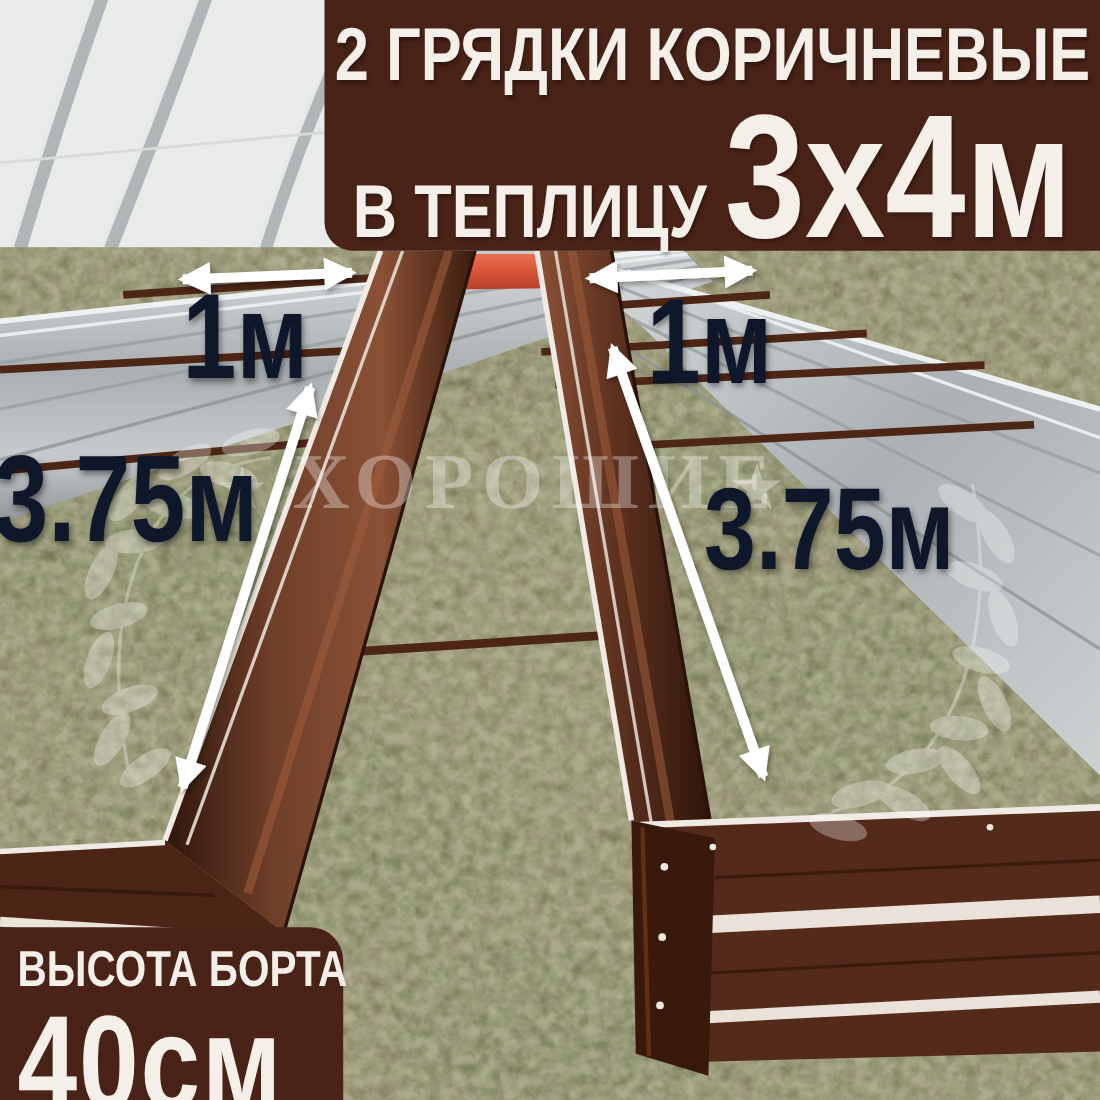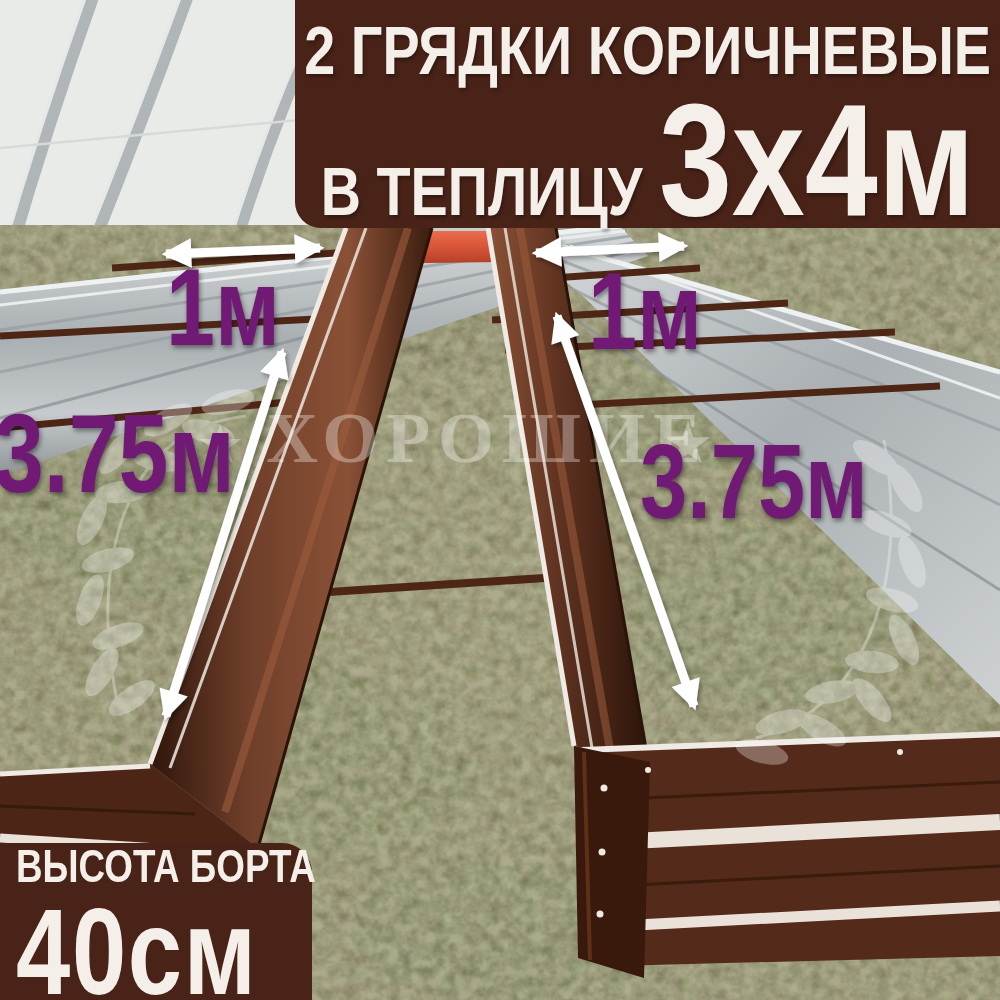--- a/index.html
+++ b/index.html
@@ -10,21 +10,21 @@
   
   .wm-text{position:absolute;color:rgba(255,255,255,0.33);
            font-family:"Liberation Serif",serif;font-weight:bold;line-height:1;}
   .wm-word1{left:266px;top:402px;font-size:72px;letter-spacing:8px;}
   .wm-word2{left:214px;top:452px;font-size:126px;letter-spacing:2px;}
   .wm-star{position:absolute;color:rgba(255,255,255,0.34);line-height:1;
            font-family:"DejaVu Sans",sans-serif;}
   .wm-star-left{left:196px;top:418px;font-size:54px;}
   .wm-star-right{left:662px;top:414px;font-size:58px;}
   
-  .meas{position:absolute;color:#701a75;font-weight:bold;line-height:1;
+  .meas{position:absolute;color:#0f172a;font-weight:bold;line-height:1;
         text-shadow:2px 3px 6px rgba(0,0,0,0.45);}
   .cond{display:inline-block;transform:scaleX(0.8);transform-origin:0 0;}
   .lab-1m-left{left:166px;top:252px;font-size:110px;}
   .lab-1m-right{left:588px;top:256px;font-size:110px;}
   .lab-375-left{left:-6px;top:398px;font-size:112px;}
   .lab-375-right{left:640px;top:428px;font-size:106px;}
   
   .banner{position:absolute;left:295px;top:0;width:705px;height:228px;
           background:#4a2318;border-radius:0 0 0 26px;
           display:flex;flex-direction:column;align-items:center;
@@ -33,21 +33,21 @@
               display:inline-block;transform:scaleX(0.82);transform-origin:center top;
               text-shadow:2px 3px 4px rgba(0,0,0,0.3);white-space:nowrap;}
   .banner .l2{display:flex;align-items:baseline;margin-top:-4px;
               transform:scaleX(0.82);transform-origin:center top;
               text-shadow:2px 3px 4px rgba(0,0,0,0.3);white-space:nowrap;}
   .banner .l2 .small{font-size:68px;line-height:1;}
   .banner .l2 .big{font-size:160px;line-height:1;margin-left:20px;}
   .badge{position:absolute;left:0;top:843px;width:312px;height:157px;
          background:#4a2318;border-radius:0 30px 0 0;color:#f4efe9;font-weight:bold;
          padding-left:16px;box-sizing:border-box;}
-  .badge .t{margin-top:0;font-size:46px;line-height:1;white-space:nowrap;}
+  .badge .t{margin-top:14px;font-size:46px;line-height:1;white-space:nowrap;}
   .badge .v{margin-top:2px;font-size:122px;line-height:1;letter-spacing:2px;white-space:nowrap;}
 </style>
 </head>
 <body>
 
 <div class="stage">
 
   <svg class="photo" width="1000" height="1000" viewBox="0 0 1000 1000">
     <defs>
       <linearGradient id="silverL" x1="0" y1="0" x2="0" y2="1">

